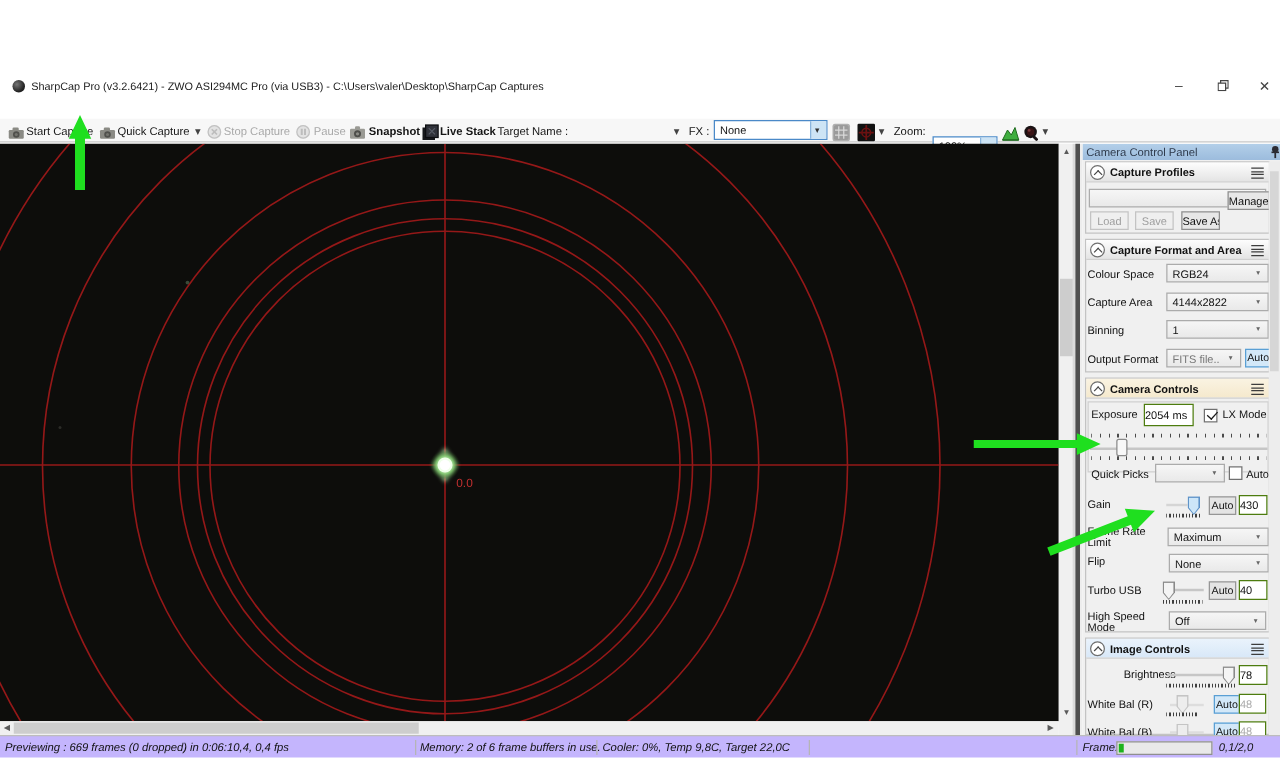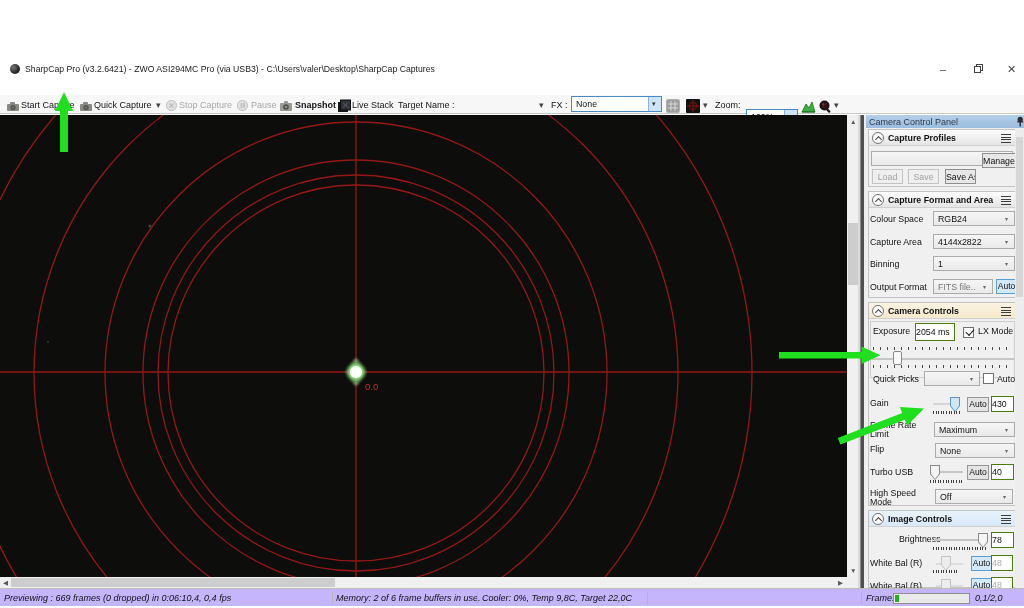--- a/index.html
+++ b/index.html
@@ -106,21 +106,21 @@
   <div class="abs winbtn" style="left:1007px;">✕</div>
 
 
   <div class="abs" id="toolbar">
     <span class="tbtext" style="left:21px;">Start Capture</span>
     <span class="tbtext" style="left:94px;">Quick Capture</span>
     <span class="tbtext" style="left:156px; color:#444;">▾</span>
     <span class="tbtext dis" style="left:179px;">Stop Capture</span>
     <span class="tbtext dis" style="left:251px;">Pause</span>
     <span class="tbtext" style="left:295px;font-weight:bold;">Snapshot</span>
-    <span class="tbtext" style="left:352px;">Live Stack</span>
+    <span class="tbtext" style="left:352px;font-weight:bold;">Live Stack</span>
     <span class="tbtext" style="left:398px;">Target Name :</span>
     <span class="tbtext" style="left:539px; color:#444;">▾</span>
     <span class="tbtext" style="left:551px;">FX :</span>
     <span class="tbtext" style="left:703px; color:#444;">▾</span>
     <span class="tbtext" style="left:715px;">Zoom:</span>
     <span class="tbtext" style="left:834px; color:#444;">▾</span>
     <svg class="tbicon" style="left:0; top:3px;" width="845" height="18" viewBox="0 0 845 18">
 
       <g transform="translate(7,3)">
         <rect x="0" y="3" width="12" height="7" rx="1" fill="#8a8a84"></rect>

